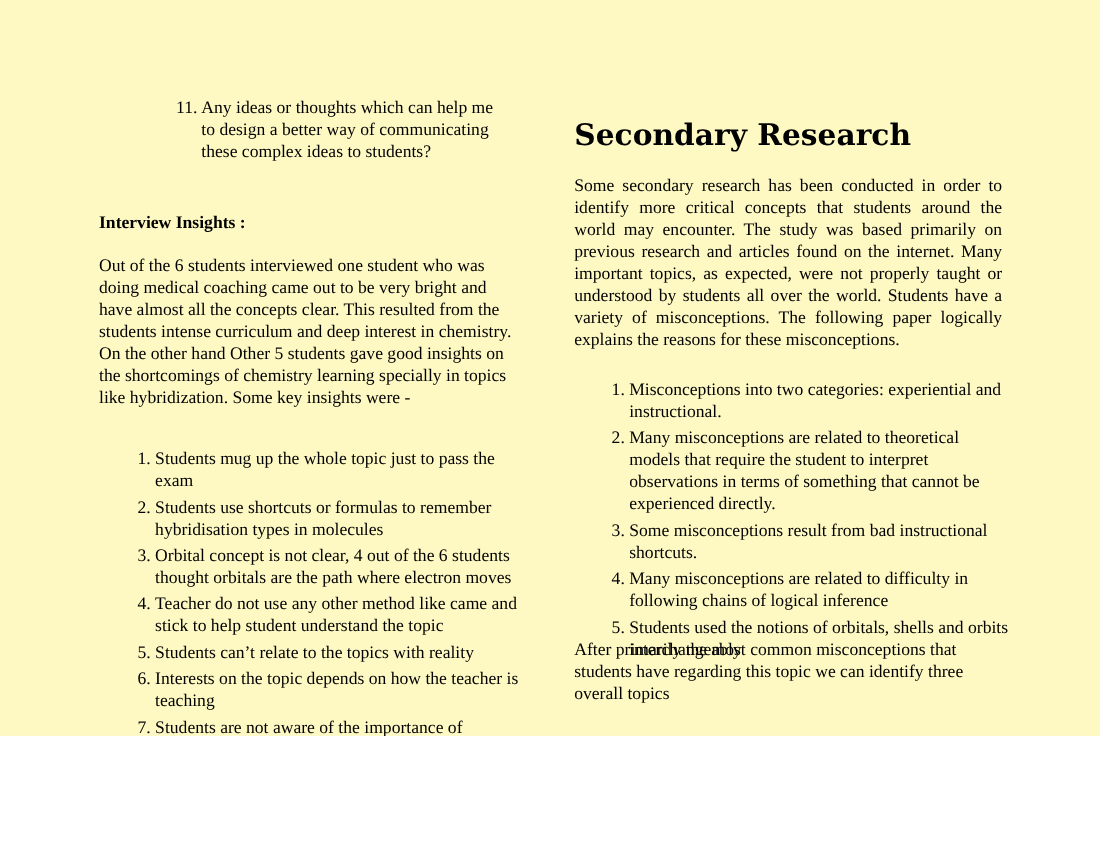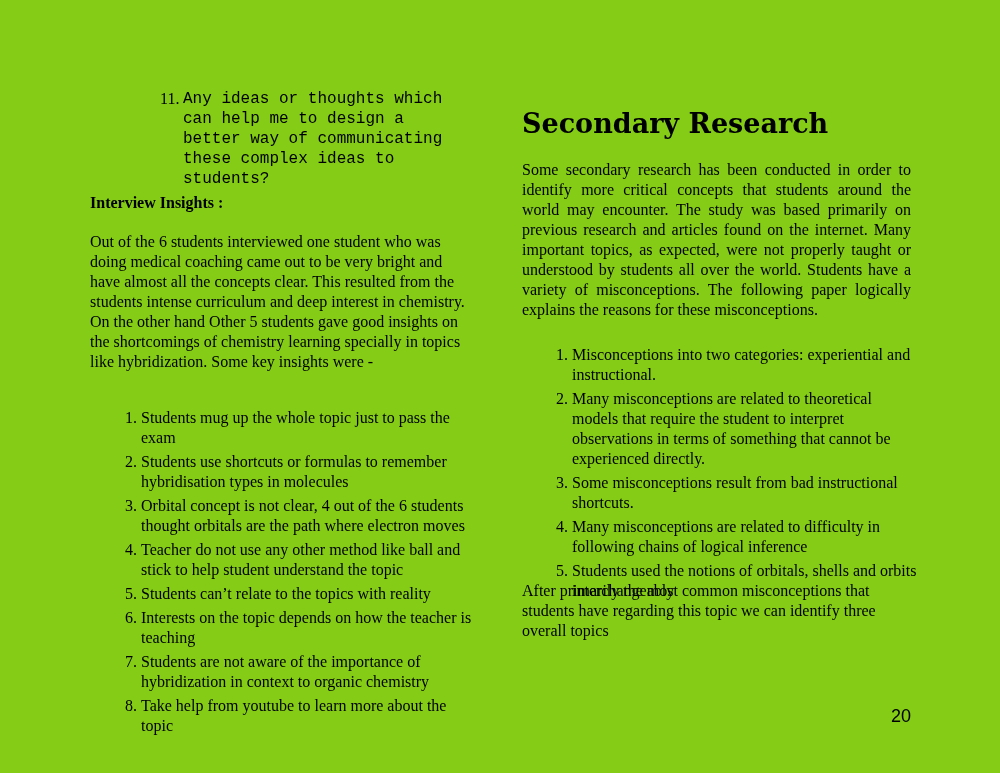--- a/index.html
+++ b/index.html
@@ -3,22 +3,22 @@
 <meta charset="utf-8">
 <style>
   html, body {
     margin: 0;
     padding: 0;
     background: #ffffff;
   }
   #page {
     position: relative;
     width: 1000px;
-    height: 773px;
-    background: #84cc16;
+    height: 669px;
+    background: #fef9c3;
     color: #000000;
     font-family: "Liberation Serif", serif;
     font-size: 16px;
     line-height: 20px;
     overflow: hidden;
   }
   .abs { position: absolute; }
 
   
   #question-item {
@@ -26,21 +26,20 @@
     top: 89px;
     width: 300px;
     display: flex;
   }
   #question-item .num {
     width: 23px;
     flex: 0 0 23px;
   }
   #question-item .q-text {
     width: 273px;
-    font-family: Liberation Mono, monospace;
   }
   #interview-heading {
     left: 90px;
     top: 193px;
     font-weight: bold;
   }
   #interview-intro {
     left: 90px;
     top: 232px;
     width: 382px;
@@ -111,21 +110,21 @@
 
   <div class="abs" id="interview-heading">Interview Insights :</div>
 
   <div class="abs" id="interview-intro">Out of the 6 students interviewed one student who was doing medical coaching came out to be very bright and have almost all the concepts clear. This resulted from the students intense curriculum and deep interest in chemistry. On the other hand Other 5 students gave good insights on the shortcomings of chemistry learning specially in topics like hybridization. Some key insights were -</div>
 
   <div class="abs" id="insights-list">
     <ol class="doc-list">
       <li>Students mug up the whole topic just to pass the exam</li>
       <li>Students use shortcuts or formulas to remember hybridisation types in molecules</li>
       <li>Orbital concept is not clear, 4 out of the 6 students thought orbitals are the path where electron moves</li>
-      <li>Teacher do not use any other method like ball and stick to help student understand the topic</li>
+      <li>Teacher do not use any other method like came and stick to help student understand the topic</li>
       <li>Students can’t relate to the topics with reality</li>
       <li>Interests on the topic depends on how the teacher is teaching</li>
       <li>Students are not aware of the importance of hybridization in context to organic chemistry</li>
       <li>Take help from youtube to learn more about the topic</li>
     </ol>
   </div>
 
   <div class="abs" id="secondary-heading">Secondary Research</div>
 
   <div class="abs" id="secondary-intro">Some secondary research has been conducted in order to identify more critical concepts that students around the world may encounter. The study was based primarily on previous research and articles found on the internet. Many important topics, as expected, were not properly taught or understood by students all over the world. Students have a variety of misconceptions. The following paper logically explains the reasons for these misconceptions.</div>

